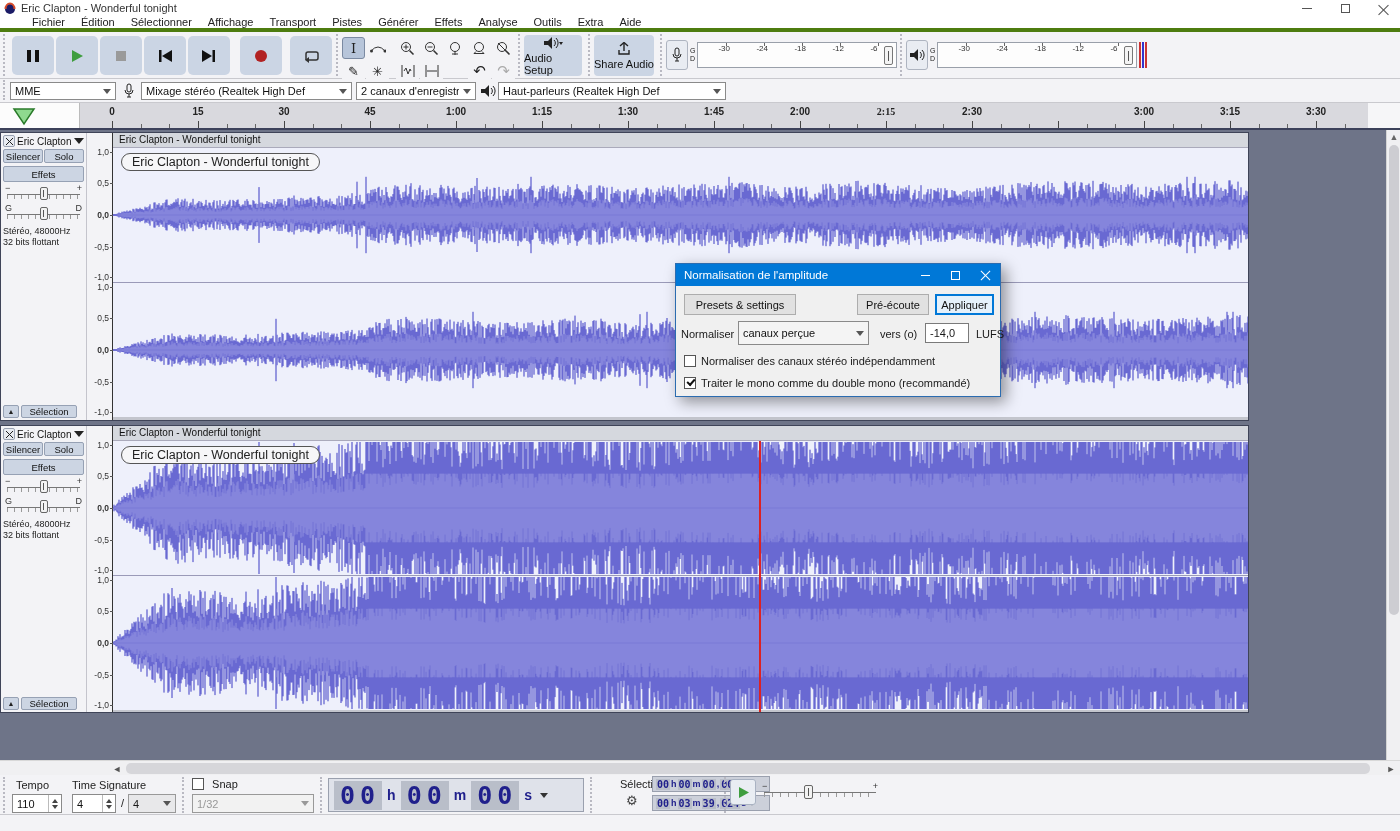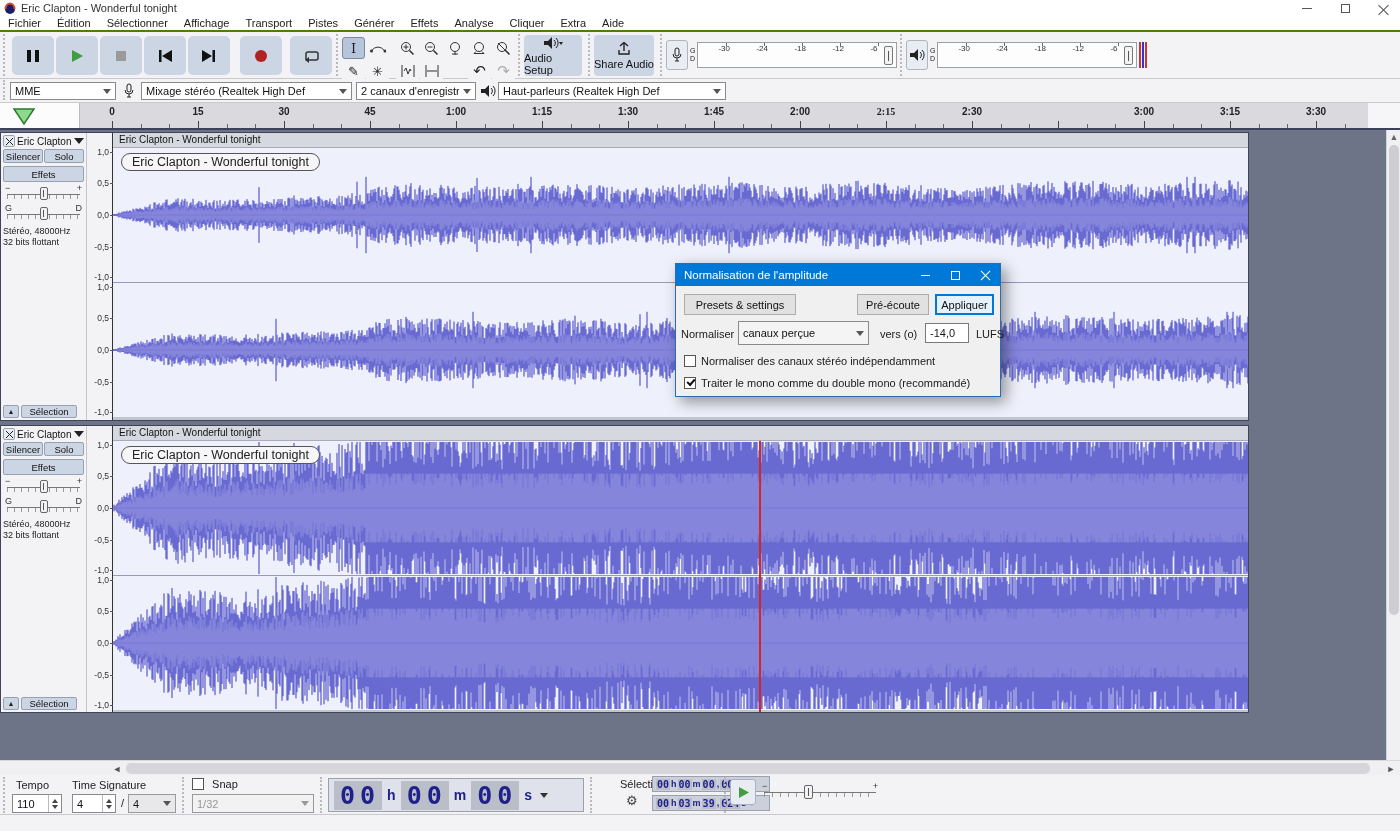--- a/index.html
+++ b/index.html
@@ -12,21 +12,21 @@
   #titlebar .ttext { margin-left:4px; color:#333; font-size:11px; }
   .winctl { position:absolute; top:0; height:16px; width:34px; display:flex; align-items:center; justify-content:center; }
   #win-min { right:76px; } #win-max { right:38px; } #win-close { right:0; }
   .glyph-min { width:10px; height:1px; background:#555; }
   .glyph-max { width:9px; height:9px; border:1px solid #555; }
   .glyph-close { position:relative; width:11px; height:11px; }
   .glyph-close::before,.glyph-close::after { content:""; position:absolute; left:5px; top:0; width:1px; height:14px; background:#555; }
   .glyph-close::before{ transform:rotate(45deg);} .glyph-close::after{ transform:rotate(-45deg);}
 
   
-  #menubar { position:absolute; left:0; top:16px; width:1400px; height:16px; background:#ffffff; display:flex; align-items:center; padding-left:0; border-bottom:2px solid #4d7c0f; }
+  #menubar { position:absolute; left:0; top:16px; width:1400px; height:16px; background:#ffffff; display:flex; align-items:center; padding-left:24px; border-bottom:4px solid #4d7c0f; }
   #menubar span { padding:1px 8px; color:#222; cursor:default; }
 
   
   #toolbar { position:absolute; left:0; top:32px; width:1400px; height:47px; background:#f3f3f6; border-bottom:1px solid #c9c9ce; }
   .gripper { position:absolute; top:2px; height:42px; width:5px; border-left:2px dotted #b9b9c2; }
   .tbtn { position:absolute; top:4px; width:42px; height:39px; background:#cbd5e4; border-radius:5px; display:flex; align-items:center; justify-content:center; cursor:pointer; }
   .sbtn { position:absolute; width:23px; height:22px; background:#f3f3f6; border-radius:3px; display:flex; align-items:center; justify-content:center; font-size:13px; color:#222; cursor:pointer; }
   .sbtn.sel { background:#b7c5da; border:1px solid #7b8aa2; }
   .row1 { top:5px; } .row2 { top:28px; }
   .bigtoolbtn { position:absolute; top:3px; height:41px; background:#cbd5e4; border-radius:4px; display:flex; flex-direction:column; align-items:center; justify-content:center; gap:2px; font-size:11px; color:#111; cursor:pointer; }
@@ -82,21 +82,21 @@
   .sliderrow .handle { position:absolute; left:50%; top:2px; transform:translateX(-50%); width:8px; height:13px; background:#f2f2f2; border:1px solid #666; border-radius:2px; display:flex; align-items:center; justify-content:center; }
   .sliderrow .handle::after { content:""; width:1px; height:7px; background:#555; }
   .tcp-info { margin-top:4px; font-size:9px; line-height:11px; color:#222; }
   .tcp-bottom { position:absolute; left:2px; bottom:2px; display:flex; gap:2px; align-items:center; }
   .collapse { width:16px; height:13px; background:#ccd5e3; border:1px solid #96a1b4; border-radius:2px; font-size:7px; color:#222; display:flex; align-items:center; justify-content:center; }
   .selbtn { width:56px; height:13px; }
 
   .vruler { position:relative; width:26px; flex:none; background:#f3f3f6; border-right:1px solid #333; }
   .vchan { position:absolute; left:0; width:26px; }
   .vchan .vl { position:absolute; right:4px; transform:translateY(-50%); font-size:8.5px; color:#333; }
-  .vchan .vl.zero { font-weight:normal; }
+  .vchan .vl.zero { font-weight:bold; }
   .vchan .vt { position:absolute; right:0; width:3px; height:1px; background:#555; }
 
   .wave { position:relative; flex:1; background:#c3c5cd; overflow:hidden; }
   .clip { position:absolute; left:0; top:0; width:1256px; border-right:1px solid #888; border-radius:0 0 7px 0; overflow:hidden; background:#eef0fb; }
   .clip-header { height:15px; background:#d5d8de; border-bottom:1px solid #aab; font-size:10px; color:#111; padding:1px 6px; white-space:nowrap; overflow:hidden; }
   .chan { position:relative; background:#eef0fb; }
   .chan + .chan { border-top:1px solid #9a9ab8; }
   .chan svg { position:absolute; left:0; top:0; }
   .cliplabel { position:absolute; left:8px; top:20px; background:#f6f6f8; border:1px solid #555; border-radius:9px; padding:1px 10px; font-size:12.5px; color:#222; z-index:3; }
   .redline { position:absolute; top:15px; bottom:0; width:1.5px; background:#d22; z-index:2; }
@@ -196,21 +196,21 @@
   <div id="menubar">
       <span>Fichier</span>
       <span>Édition</span>
       <span>Sélectionner</span>
       <span>Affichage</span>
       <span>Transport</span>
       <span>Pistes</span>
       <span>Générer</span>
       <span>Effets</span>
       <span>Analyse</span>
-      <span>Cliquer</span>
+      <span>Outils</span>
       <span>Extra</span>
       <span>Aide</span>
     </div>
 
   <div id="toolbar">
     <div class="gripper" style="left:3px"></div>
 
     <div class="tbtn" style="left:12px">
       <svg width="14" height="14">
           <rect x="1" y="1" width="4" height="12" fill="#111"></rect>

